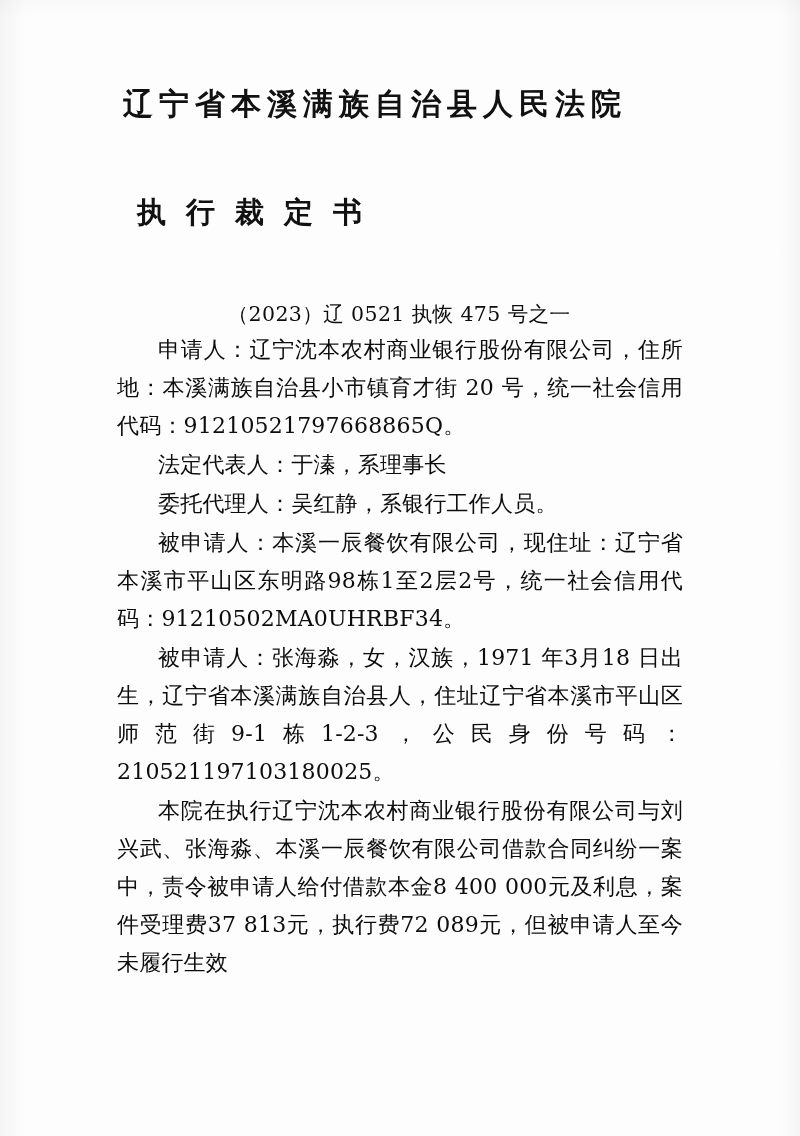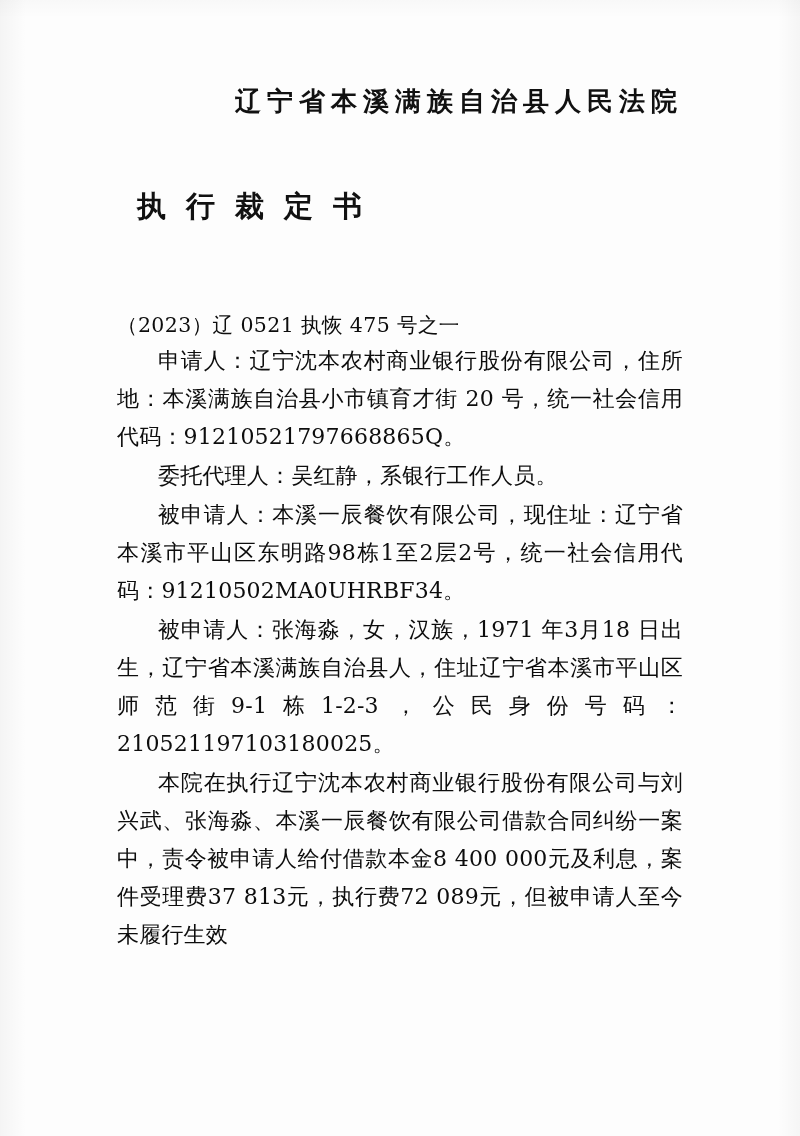--- a/index.html
+++ b/index.html
@@ -33,40 +33,40 @@
       linear-gradient(180deg, rgba(0,0,0,0.02) 0px, rgba(0,0,0,0) 18px);
     pointer-events: none;
   }
   .doc-body {
     position: relative;
     margin: 0 auto;
     width: 566px;
     padding-top: 84px;
   }
   .court-name {
-    font-size: 26px;
+    font-size: 30px;
     font-weight: 700;
     letter-spacing: 6px;
-    text-align: right;
+    text-align: left;
     white-space: nowrap;
     color: #111;
     text-indent: 6px;
   }
   .doc-title {
     margin-top: 68px;
     font-size: 29px;
     font-weight: 700;
     letter-spacing: 20px;
     text-indent: 20px;
     color: #111;
   }
   .case-number {
-    margin-top: 84px;
+    margin-top: 67px;
     font-size: 20.5px;
-    text-align: left;
+    text-align: center;
     letter-spacing: 0.4px;
     white-space: nowrap;
     padding-right: 2px;
   }
   .para {
     font-size: 22px;
     line-height: 38px;
     text-align: justify;
     text-justify: inter-ideograph;
     margin: 0;
@@ -88,19 +88,20 @@
 
     <div class="court-name">辽宁省本溪满族自治县人民法院</div>
 
     <div class="doc-title">执行裁定书</div>
 
     <div class="case-number">（2023）辽 0521 执恢 475 号之一</div>
 
     <div class="spacer-3"></div>
 
     <p class="para indent">申请人：辽宁沈本农村商业银行股份有限公司，住所地：本溪满族自治县小市镇育才街 20 号，统一社会信用代码：91210521797668865Q。</p>
+    <p class="para indent">法定代表人：于溱，系理事长</p>
     <p class="para indent">委托代理人：吴红静，系银行工作人员。</p>
     <p class="para indent">被申请人：本溪一辰餐饮有限公司，现住址：辽宁省本溪市平山区东明路98栋1至2层2号，统一社会信用代码：91210502MA0UHRBF34。</p>
     <p class="para indent">被申请人：张海淼，女，汉族，1971 年3月18 日出生，辽宁省本溪满族自治县人，住址辽宁省本溪市平山区师范街9-1栋1-2-3，公民身份号码：210521197103180025。</p>
     <p class="para indent">本院在执行辽宁沈本农村商业银行股份有限公司与刘兴武、张海淼、本溪一辰餐饮有限公司借款合同纠纷一案中，责令被申请人给付借款本金8 400 000元及利息，案件受理费37 813元，执行费72 089元，但被申请人至今未履行生效</p>
 
   </div>
 </div>
 
 </body></html>

